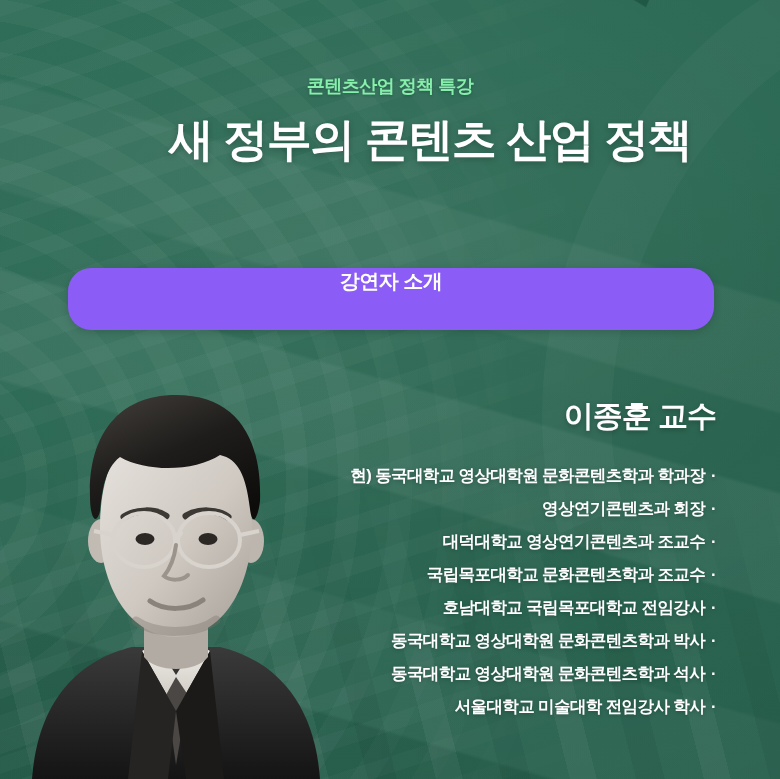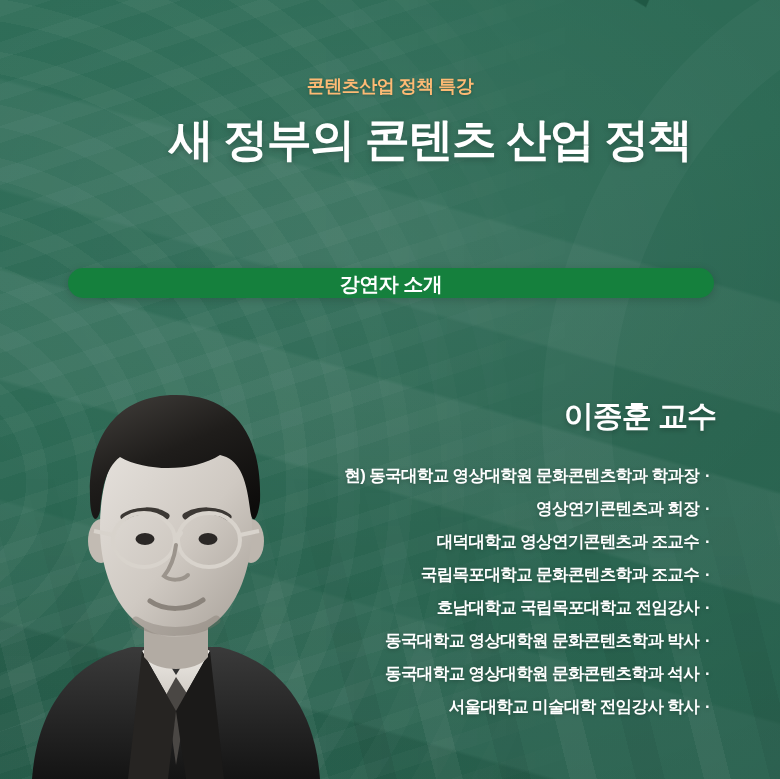--- a/index.html
+++ b/index.html
@@ -104,38 +104,38 @@
   .bg-vignette{
     background:radial-gradient(130% 95% at 48% 32%,
       rgba(255,255,255,0.05) 0%,
       rgba(0,0,0,0.00) 48%,
       rgba(0,0,0,0.10) 100%);
   }
 
   
   .eyebrow{
     position:absolute;top:74px;left:0;width:780px;
-    text-align:center;color:#fdba74;
+    text-align:center;color:#86efac;
     font-size:18px;font-weight:700;letter-spacing:-0.5px;
     text-shadow:0 1px 3px rgba(0,0,0,.22);
   }
   .title{
     position:absolute;left:0;width:780px;text-align:center;
     color:#ffffff;font-weight:800;letter-spacing:-1.5px;
     font-size:45px;line-height:1.18;
     text-shadow:0 2px 6px rgba(0,0,0,.24);
   }
   .title-1{top:113px;padding-left:40px;}
   .title-2{top:174px;}
 
   
   .pill{
-    position:absolute;left:68px;top:268px;width:646px;height:30px;
-    background:#15803d;border-radius:23px;
-    display:flex;align-items:flex-end;justify-content:center;
+    position:absolute;left:68px;top:268px;width:646px;height:62px;
+    background:#8b5cf6;border-radius:23px;
+    display:flex;align-items:flex-start;justify-content:center;
     box-shadow:0 2px 8px rgba(0,0,0,.16);
   }
   .pill-label{
     color:#ffffff;font-size:20px;font-weight:800;letter-spacing:-0.5px;
   }
 
   
   .portrait{
     position:absolute;left:24px;bottom:0;width:300px;height:420px;
     overflow:hidden;
@@ -144,21 +144,21 @@
 
   
   .speaker{
     position:absolute;right:64px;top:396px;width:470px;text-align:right;
   }
   .speaker-name{
     color:#ffffff;font-size:30px;font-weight:800;letter-spacing:-1px;
     text-shadow:0 2px 5px rgba(0,0,0,.25);
     margin-bottom:30px;
   }
-  .credentials{list-style:none;margin:6px;padding:0;}
+  .credentials{list-style:none;margin:0;padding:0;}
   .credentials li{
     color:#ffffff;font-size:16.5px;font-weight:700;letter-spacing:-0.6px;
     line-height:1;padding:0;margin:0 0 16.5px 0;
     text-shadow:0 1px 4px rgba(0,0,0,.26);
     white-space:nowrap;
   }
   .credentials li .dot{margin-left:6px;}
 </style>
 </head>
 <body>

